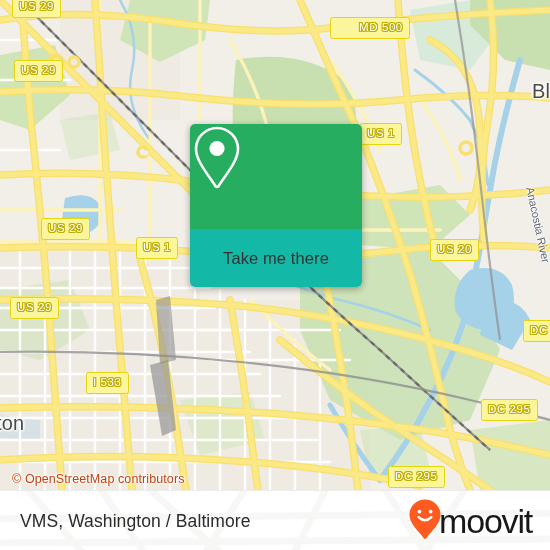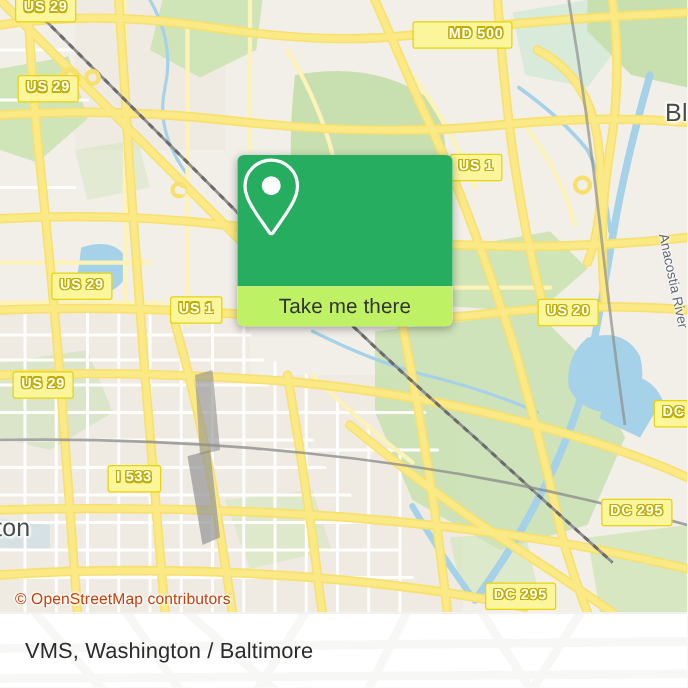--- a/index.html
+++ b/index.html
@@ -28,21 +28,21 @@
   
   .shield{
     position:absolute;z-index:30;
     background:#f7f2b4;border:1.6px solid #e8d40a;border-radius:2.5px;
     color:#ffffff;font-weight:bold;font-size:11.5px;line-height:1;
     padding:3.5px 6px 4.5px 6px;white-space:nowrap;
     text-shadow:-1px 0 #bfae00,1px 0 #bfae00,0 -1px #bfae00,0 1px #bfae00,
                 -1px -1px #bfae00,1px 1px #bfae00,-1px 1px #bfae00,1px -1px #bfae00;
     background:#fbf59b;
   }
-  .shield b{font-weight:bold;letter-spacing:.6px;}
+  .shield b{font-weight:normal;letter-spacing:.6px;}
 
   
   .place{
     position:absolute;z-index:28;color:#4a4a48;
     font-size:20px;letter-spacing:.2px;white-space:nowrap;
     text-shadow:0 0 3px #fff,0 0 3px #fff,0 0 4px #fff,1px 1px 2px #fff,-1px -1px 2px #fff;
   }
   .river-label{
     position:absolute;z-index:28;color:#5c6a7a;font-size:11px;white-space:nowrap;
     transform-origin:left top;
@@ -55,21 +55,21 @@
     border-radius:5px;overflow:visible;
     box-shadow:0 2px 7px rgba(0,0,0,.33);
     background:#ffffff;
   }
   .card-top{
     background:#26ad60;height:105px;border-radius:5px 5px 0 0;
     display:flex;align-items:center;justify-content:center;
   }
   .pin-icon{display:block;}
   .card-bottom{
-    background:#bef264;height:32px;border-radius:0 0 5px 5px;
+    background:#14b8a6;height:58px;border-radius:0 0 5px 5px;
     display:flex;align-items:center;justify-content:center;
   }
   .card-label{
     font-size:16.5px;color:#333333;letter-spacing:.1px;
   }
   .card-tail{
     position:absolute;left:50%;margin-left:-11px;top:165px;
     width:0;height:0;
     border-left:11px solid transparent;border-right:11px solid transparent;
     border-top:12px solid #ffffff;
@@ -316,15 +316,26 @@
         <path d="M330 -10 L290 70"></path>
         <path d="M380 -10 L430 70"></path>
         <path d="M470 -10 L420 70"></path>
         <path d="M-10 28 L560 22"></path>
         <path d="M-10 52 L560 48"></path>
       </g>
     </svg>
 
     <div class="footer-title">VMS, Washington / Baltimore</div>
 
+    <div class="brand">
+      <span>
+        <svg width="34" height="42" viewBox="0 0 34 42" aria-hidden="true">
+          <path d="M17 1.5 C8.2 1.5 1.5 8.2 1.5 17 C1.5 25.5 10 32.5 15.8 40.2 C16.4 41 17.6 41 18.2 40.2 C24 32.5 32.5 25.5 32.5 17 C32.5 8.2 25.8 1.5 17 1.5 Z" fill="#ff5a1f"></path>
+          <circle cx="11.4" cy="13.6" r="1.9" fill="#ffffff"></circle>
+          <circle cx="22.6" cy="13.6" r="1.9" fill="#ffffff"></circle>
+          <path d="M10.6 19.2 Q17 25.4 23.4 19.2" fill="none" stroke="#ffffff" stroke-width="2.4" stroke-linecap="round"></path>
+        </svg>
+      </span>
+      <span class="brand-word">moovit</span>
+    </div>
   </div>
 
 </div>
 
 </body></html>

